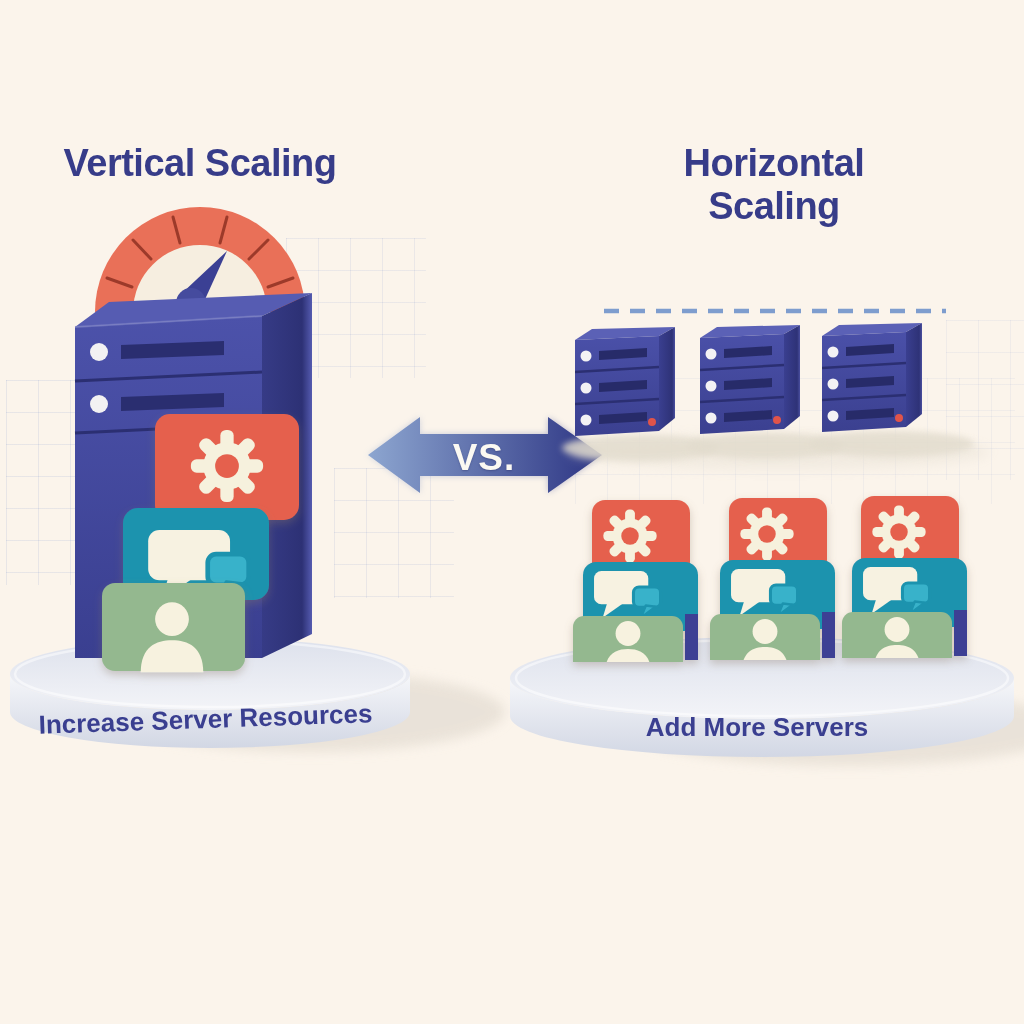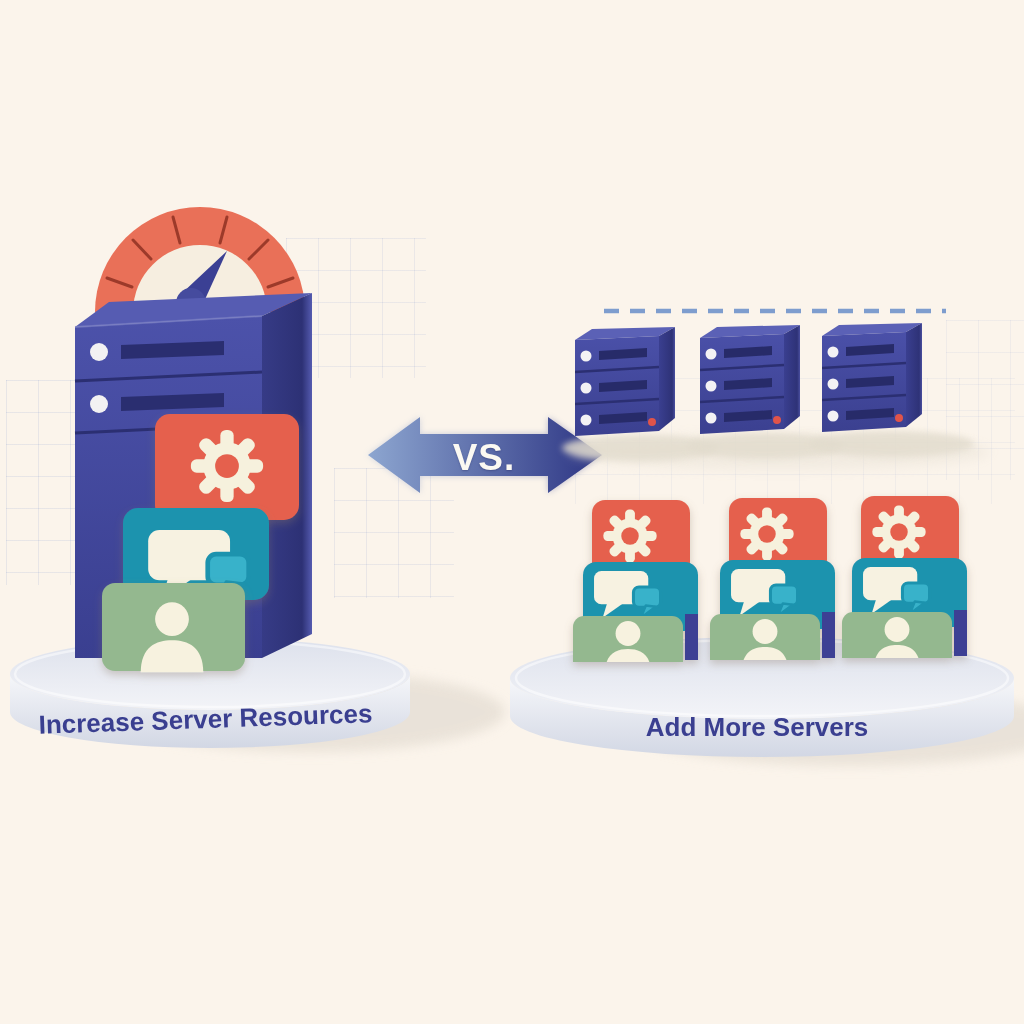--- a/index.html
+++ b/index.html
@@ -203,16 +203,18 @@
       <ellipse cx="762" cy="678" rx="246" ry="38" fill="none" stroke="#ffffff" stroke-width="2.5" opacity="0.5"></ellipse>
     </g>
 
     <g filter="url(#cardShadow)">
       <use href="#icon-stack" x="573" y="500" width="130" height="162"></use>
       <use href="#icon-stack" x="710" y="498" width="130" height="162"></use>
       <use href="#icon-stack" x="842" y="496" width="130" height="162"></use>
     </g>
   </svg>
 
+  <div class="txt title title-left">Vertical Scaling</div>
+  <div class="txt title title-right">Horizontal Scaling</div>
   <div class="txt vs">VS.</div>
   <div class="txt caption caption-left">Increase Server Resources</div>
   <div class="txt caption caption-right">Add More Servers</div>
 </div>
 
 </body></html>

